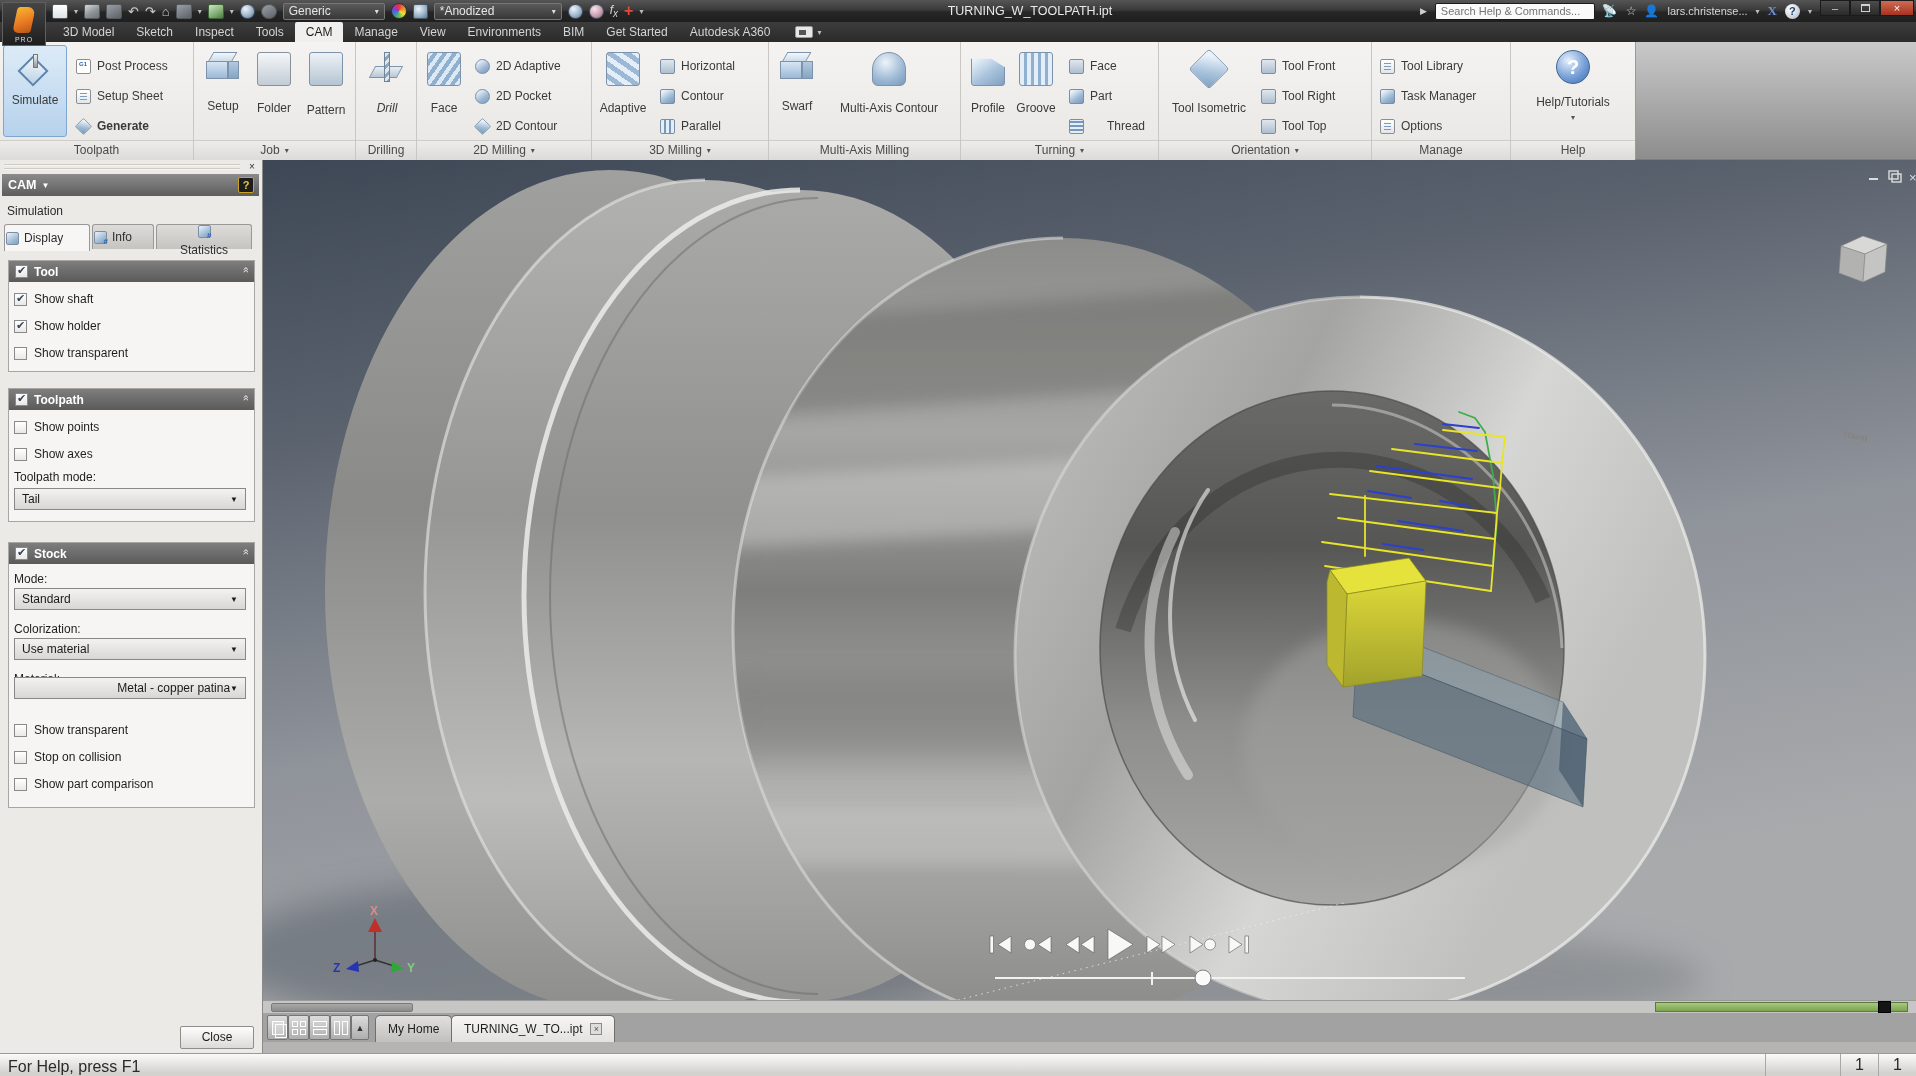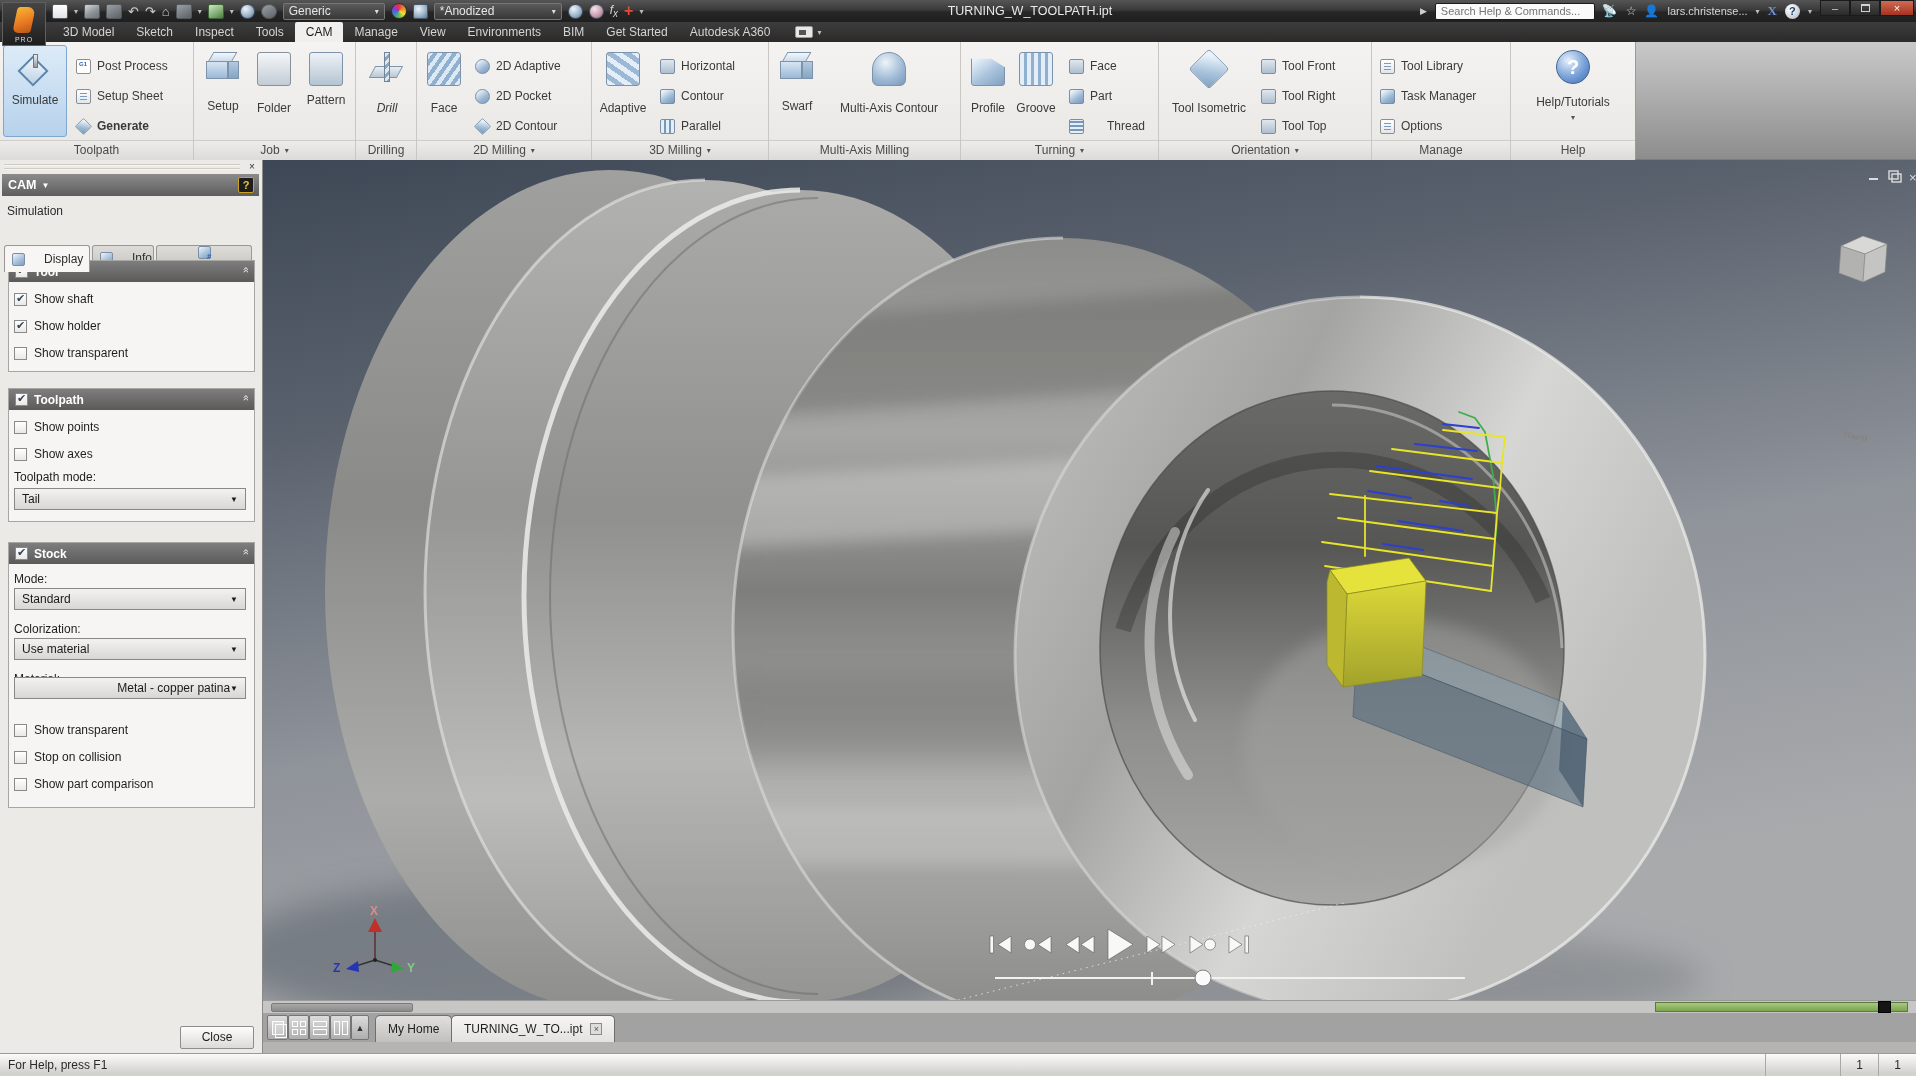--- a/index.html
+++ b/index.html
@@ -106,23 +106,23 @@
   .grip { position:absolute; left:4px; top:4px; width:236px; height:7px;
     background:repeating-linear-gradient(#cfccc8 0 1px,#f6f4f1 1px 2px, #eceae7 2px 4px); }
   .grip-close { position:absolute; right:4px; top:1px; width:12px; height:12px; font-size:10px; color:#333; text-align:center; line-height:12px; }
   .cam-header { position:absolute; left:2px; top:14px; width:257px; height:22px;
     background:linear-gradient(#8b8b8b,#5d5d5d); display:flex; align-items:center; padding:0 6px; }
   .cam-header .t { color:#fff; font-weight:bold; font-size:12.5px; }
   .cam-header .dd { color:#fff; font-size:8px; margin-left:5px; }
   .cam-help { position:absolute; right:5px; top:3px; width:16px; height:16px; background:#1d1d1d; border:1px solid #caa21d;
     color:#e8c83a; font-weight:bold; font-size:11px; text-align:center; line-height:15px; border-radius:2px; }
   .sim-label { position:absolute; left:7px; top:44px; font-size:12px; color:#2a2a2a; }
-  .ptab { position:absolute; top:64px; height:25px; display:flex; align-items:center; gap:19px; padding:0 7px;
+  .ptab { position:absolute; top:64px; height:25px; display:flex; align-items:center; gap:5px; padding:0 1px;
     border:1px solid #9a9896; border-bottom:none; border-radius:3px 3px 0 0; font-size:12px;
-    background:linear-gradient(#dedcd9,#c6c4c1); color:#2e2e2e;margin-top:21px; }
+    background:linear-gradient(#dedcd9,#c6c4c1); color:#2e2e2e; }
   .ptab.active { background:#f7f6f4; height:27px; z-index:2; }
   .tabicon { width:13px; height:13px; border-radius:2px;
     background:linear-gradient(145deg,#eef4fa,#9db9d5 65%,#7e9ec0); border:1px solid #7a8ea4; flex:none; }
   .tabicon.hash { position:relative; }
   .tabicon.hash::after { content:"#"; position:absolute; right:-2px; bottom:-3px; font-size:8px; color:#2a62b0; font-weight:bold; }
   .groupbox { position:absolute; left:8px; width:247px; background:#f6f5f3; border:1px solid #a8a6a3; }
   .sechead { position:relative; height:21px; background:linear-gradient(#7e7e7e,#5a5a5a); display:flex; align-items:center; padding:0 6px; gap:6px; }
   .sechead .stitle { color:#fff; font-size:12px; font-weight:bold; }
   .collapse { position:absolute; right:6px; top:3px; color:#e8e8e8; font-size:11px; transform:rotate(-90deg); }
   .cb { position:relative; width:13px; height:13px; border:1px solid #8a8a88; background:linear-gradient(#ffffff,#e9e8e6); flex:none; }
@@ -167,21 +167,21 @@
   .arr-up { position:absolute; left:88px; top:2px; width:18px; height:25px; background:linear-gradient(#dcdcdc,#aeaeae);
     border:1px solid #757575; border-radius:2px; color:#333; font-size:9px; text-align:center; line-height:24px; }
   .doctab { position:absolute; top:2px; height:27px; border:1px solid #6e6e6e; border-bottom:none;
     border-radius:5px 5px 0 0; display:flex; align-items:center; padding:12px 12px; gap:8px; font-size:12px; color:#1e1e1e;
     background:linear-gradient(#e2e0de,#c2c0be); }
   .doctab.active { background:linear-gradient(#f6f5f3,#e4e2e0); }
   .tab-close { width:12px; height:12px; border:1px solid #8a8a8a; font-size:9px; line-height:10px; text-align:center; color:#555; background:#ddd; }
 
   
   .statusbar { position:absolute; left:0; top:1053px; width:1916px; height:21px;
-    background:linear-gradient(#fafafa,#d2d0cd); border-top:1px solid #9a9a9a; z-index:12; font-size:12px; color:#2a2a2a; }
+    background:linear-gradient(#fafafa,#d2d0cd); border-top:1px solid #9a9a9a; z-index:12; font-size:16px; color:#2a2a2a; }
   .status-text { position:absolute; left:8px; top:4px; }
   .status-cell { position:absolute; top:0; height:23px; border-left:1px solid #a8a8a8; text-align:center; line-height:22px; }
 </style>
 </head>
 <body>
 
 <div class="screen">
 
   <div class="titlebar">
     <div class="qat">
@@ -297,21 +297,21 @@
               <div class="side"></div>
             </div>
           <div class="blabel" style="margin-top:14px;">Setup</div>
         </div>
         <div class="bigbtn" style="left:56px; top:10px; width:48px;">
           <div class="bicon" style="background:linear-gradient(#f4f6f8,#c2ccd5); border-color:#8a9199;"></div>
           <div class="blabel" style="margin-top:12px;">Folder</div>
         </div>
         <div class="bigbtn" style="left:106px; top:10px; width:52px;">
           <div class="bicon" style="background:linear-gradient(#eef2f6,#b4c4d2);"></div>
-          <div class="blabel" style="margin-top:4px;">Pattern</div>
+          <div class="blabel" style="margin-top:14px;">Pattern</div>
         </div>
       </div>
       <div class="rlabel">
           <span>Job</span>
           <span class="dd">▾</span>
         </div>
     </div>
 
     <div class="rgroup" style="width:61px;">
       <div class="rbody">

